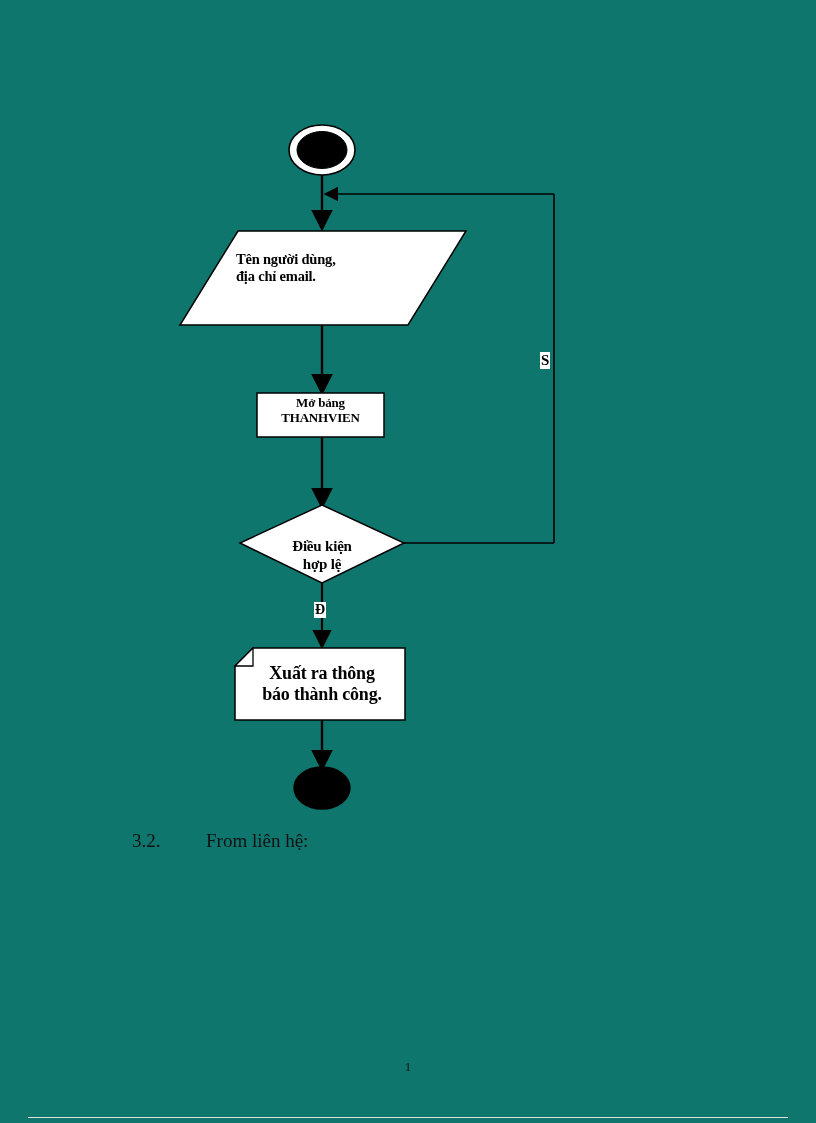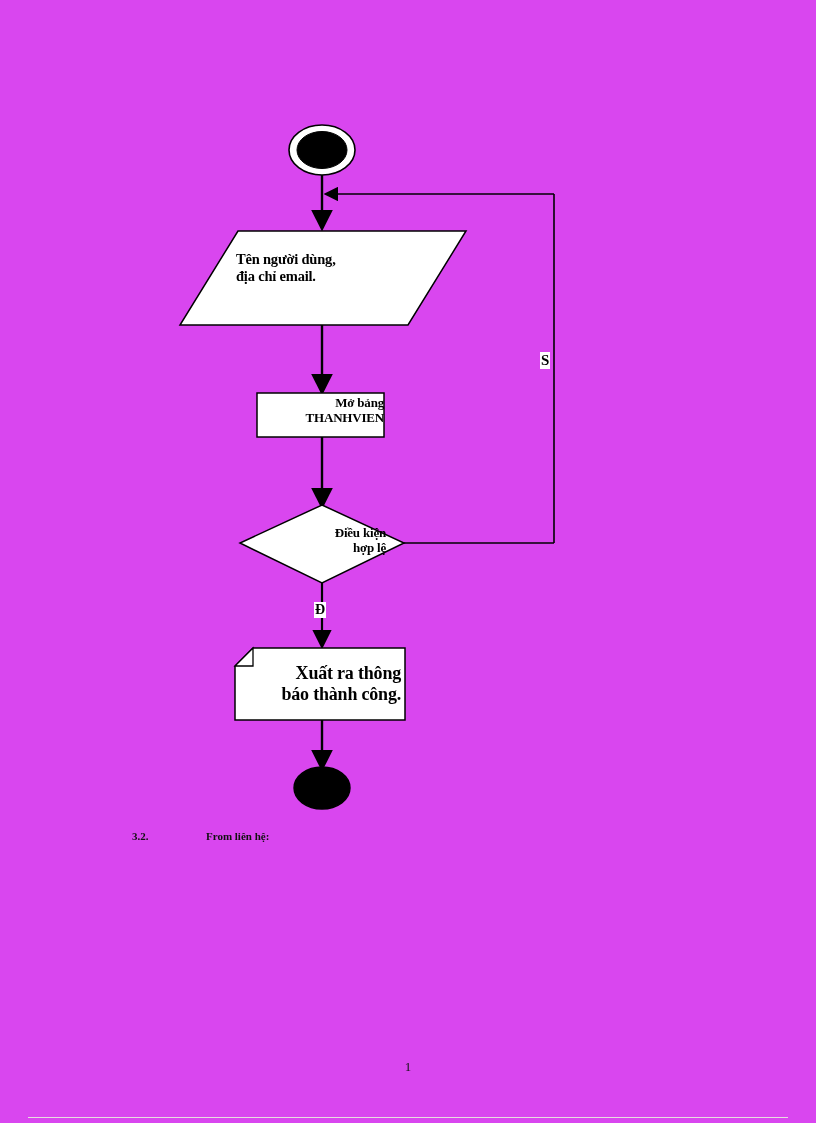--- a/index.html
+++ b/index.html
@@ -13,37 +13,37 @@
     height: 1123px;
     position: relative;
     overflow: hidden;
     font-family: "Liberation Serif", "DejaVu Serif", serif;
     color: #000000;
   }
 
   #page {
     position: absolute;
     inset: 0;
-    background: #d946ef;
+    background: #0f766e;
     padding-left: 8px;
   }
 
   
   #flow-svg {
     position: absolute;
     left: 0;
     top: 0;
     width: 816px;
     height: 860px;
   }
 
   
   .shape-text {
     position: absolute;
-    text-align: right;
+    text-align: center;
     font-weight: bold;
     font-family: "Liberation Serif", "DejaVu Serif", serif;
     color: #000000;
     line-height: 1.18;
     white-space: pre;
     letter-spacing: -0.2px;
   }
 
   #io-text {
     left: 236px;
@@ -55,23 +55,23 @@
 
   #process-text {
     left: 257px;
     top: 395px;
     width: 127px;
     font-size: 13px;
   }
 
   #decision-text {
     left: 258px;
-    top: 525px;
+    top: 538px;
     width: 128px;
-    font-size: 13px;
+    font-size: 15px;
   }
 
   #note-text {
     left: 243px;
     top: 663px;
     width: 158px;
     font-size: 18px;
   }
 
   .edge-label {
@@ -92,25 +92,24 @@
     top: 602px;
     font-size: 14px;
   }
 
   
   #caption {
     position: absolute;
     left: 132px;
     top: 830px;
     width: 560px;
-    font-size: 11px;
+    font-size: 19px;
     font-family: "Liberation Serif", "DejaVu Serif", serif;
     color: #111111;
     white-space: pre;
-    font-weight: bold;
   }
   #caption .num {
     display: inline-block;
     width: 74px;
   }
 
   
   #page-number {
     position: absolute;
     left: 0;

